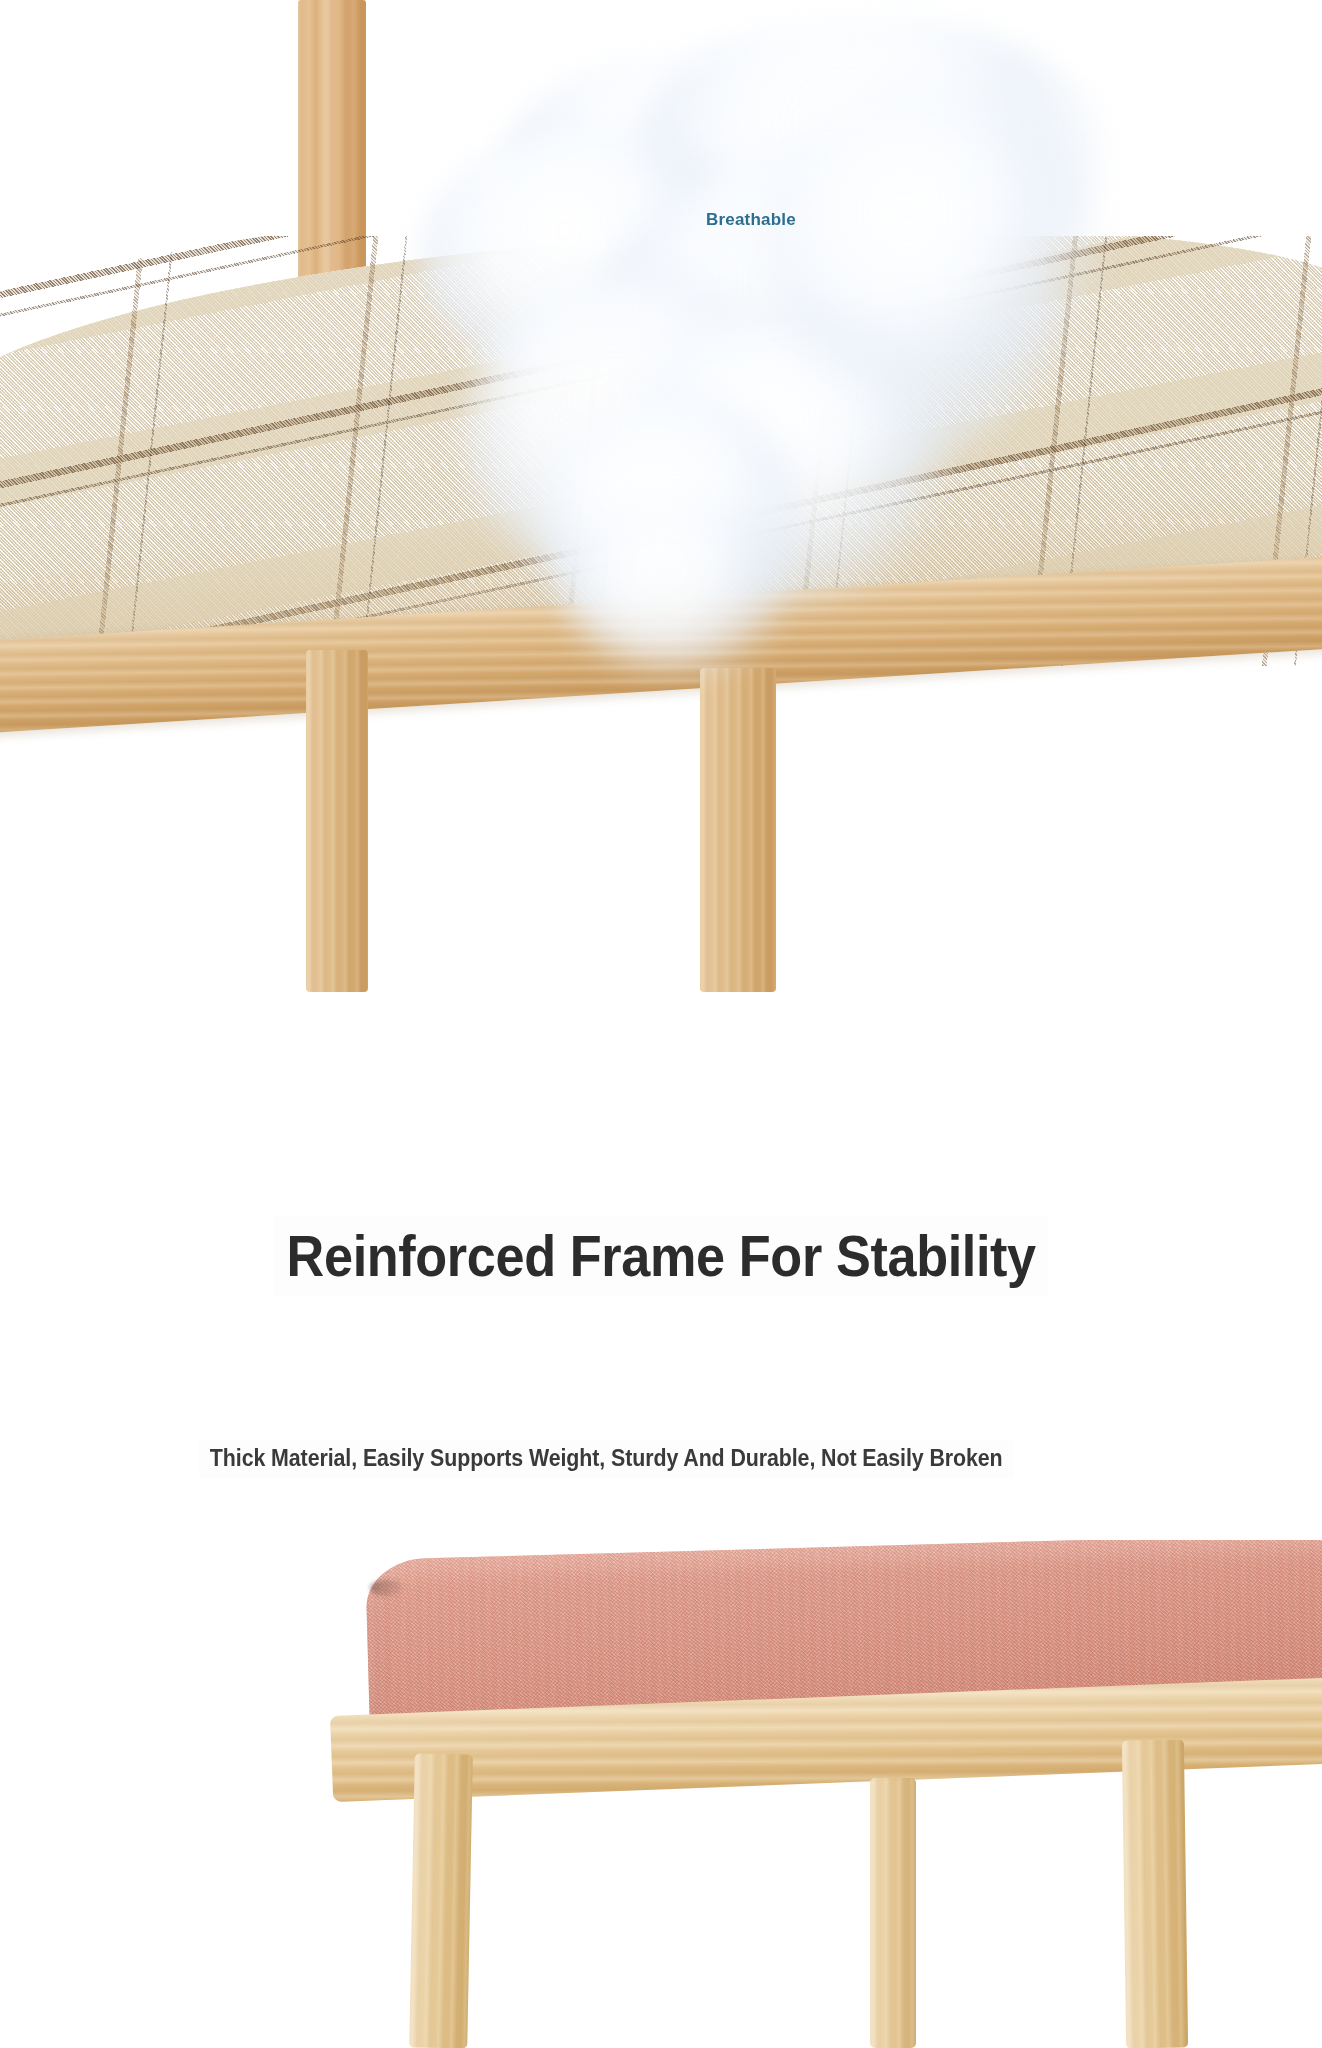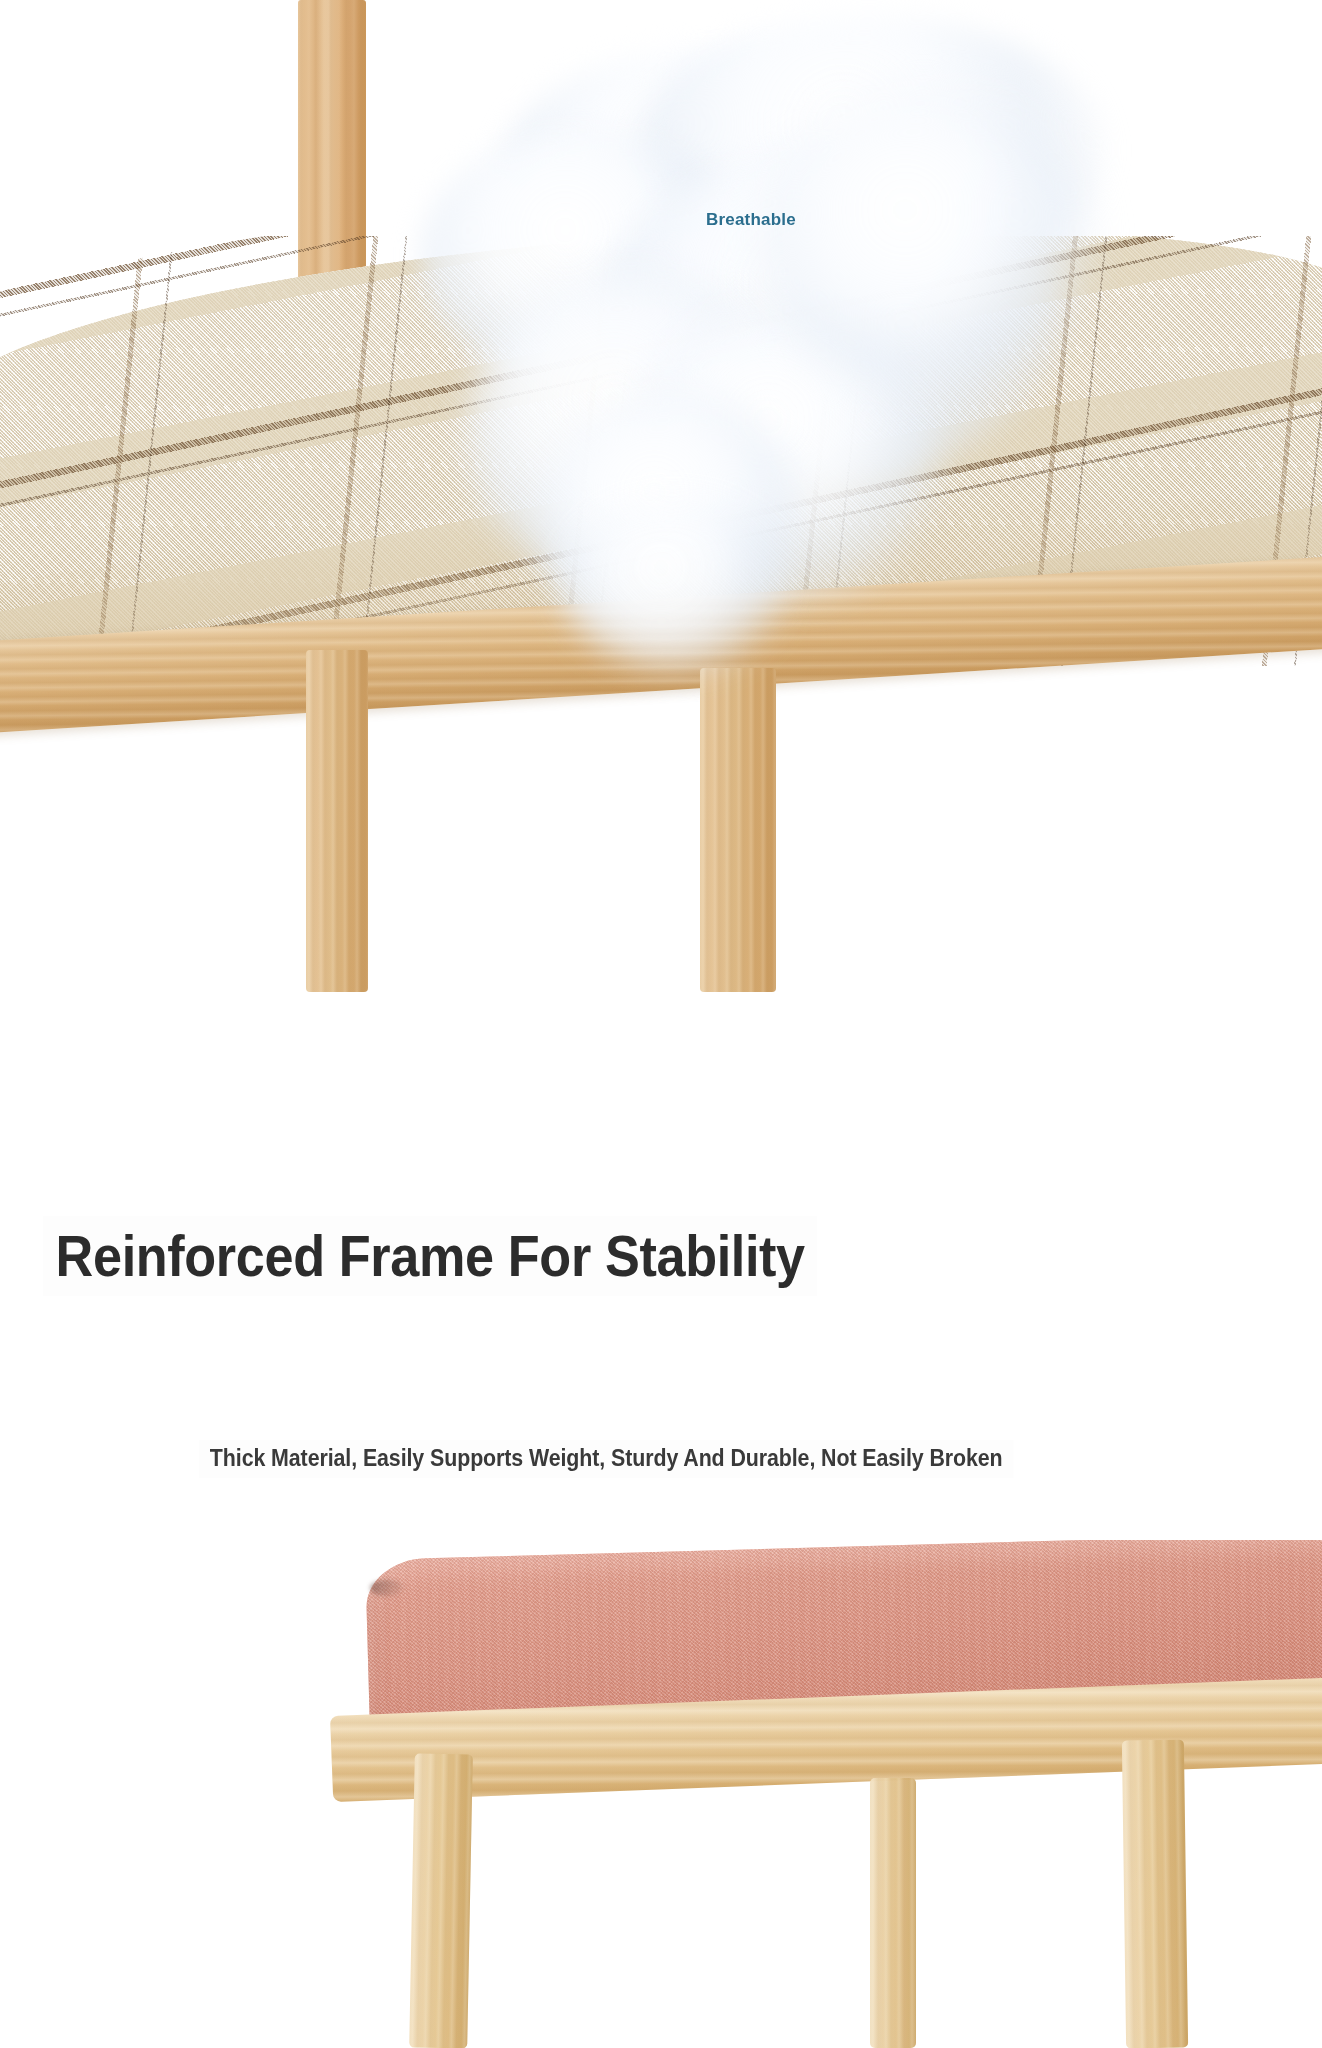--- a/index.html
+++ b/index.html
@@ -251,20 +251,21 @@
     white-space: nowrap;
     z-index: 6;
   }
 
   
   .headline-block {
     position: absolute;
     left: 0;
     top: 1216px;
     width: 1322px;
+    text-align: center;
   }
   .headline {
     display: inline-block;
     font-family: "Liberation Sans Narrow", "Liberation Sans", sans-serif;
     font-size: 58px;
     line-height: 1.18;
     font-weight: bold;
     color: #2c2c2c;
     letter-spacing: -0.4px;
     transform: scaleX(0.90);

